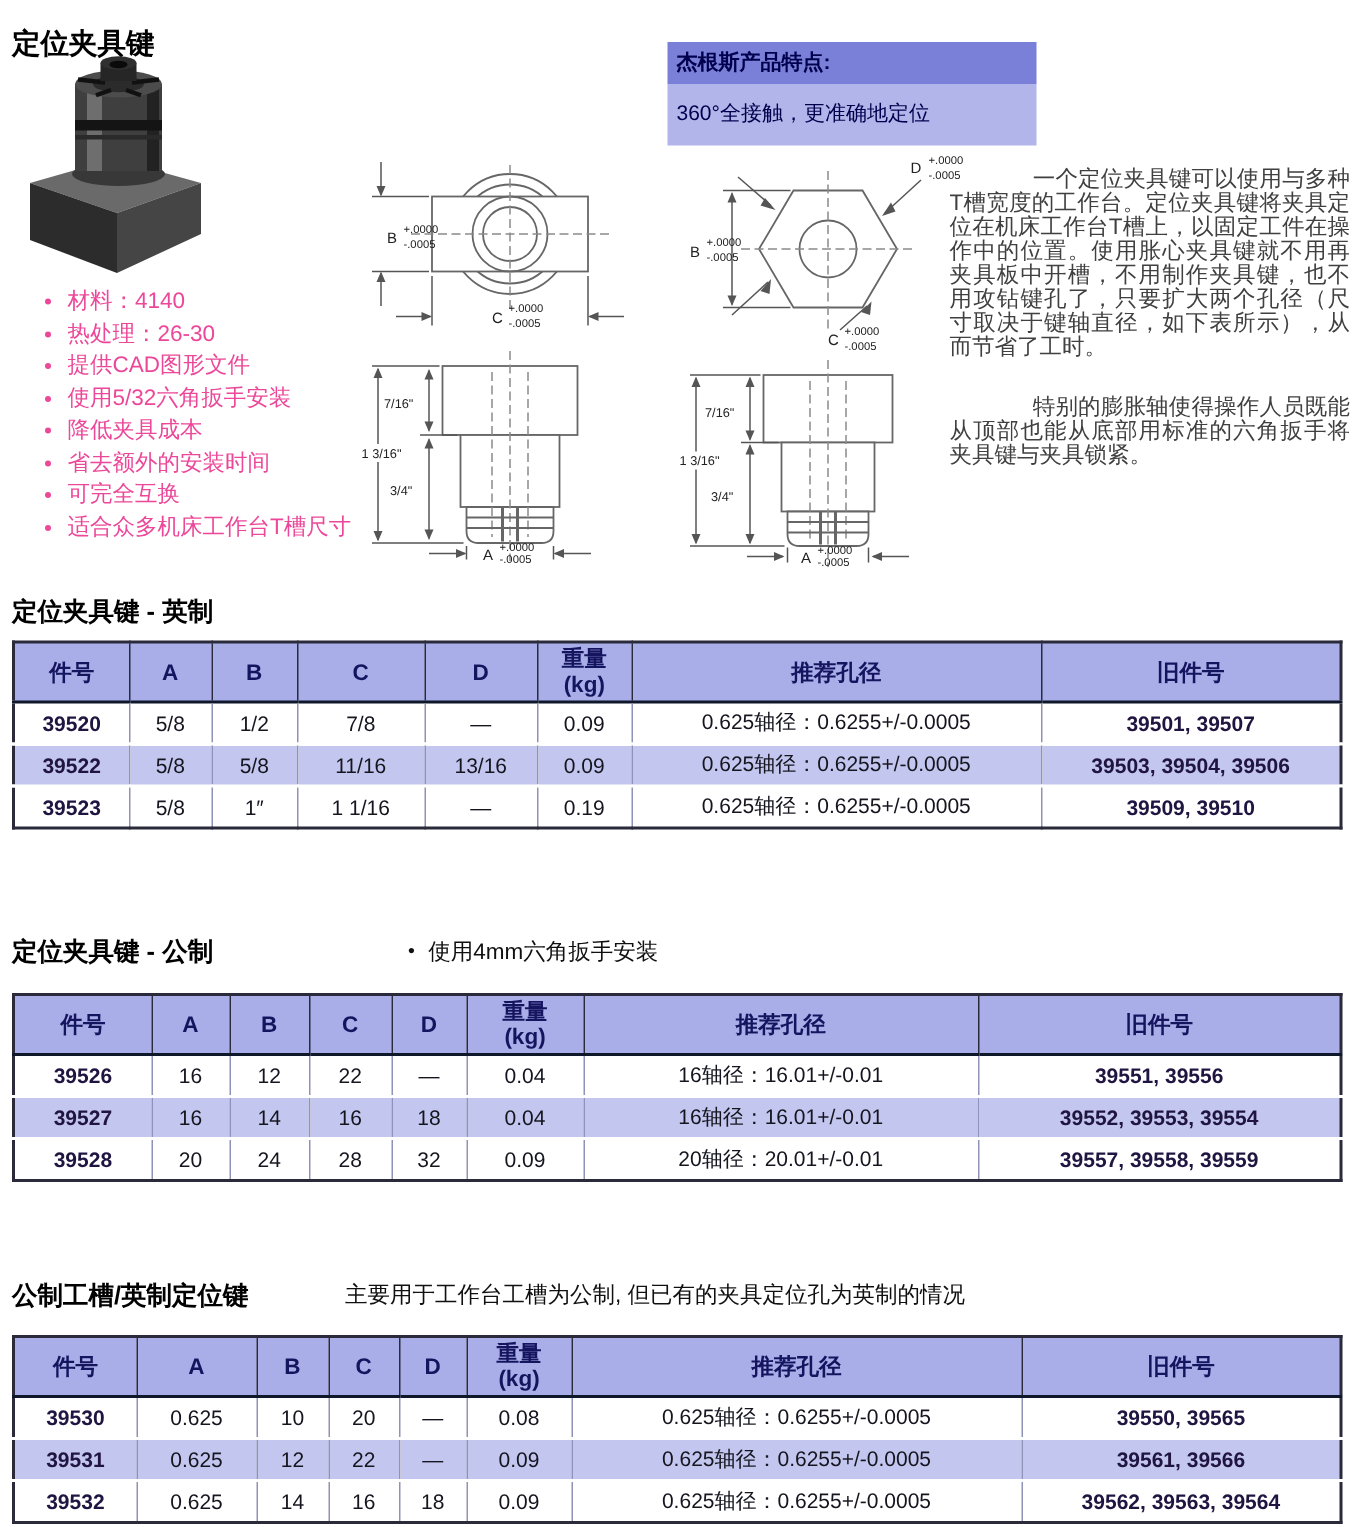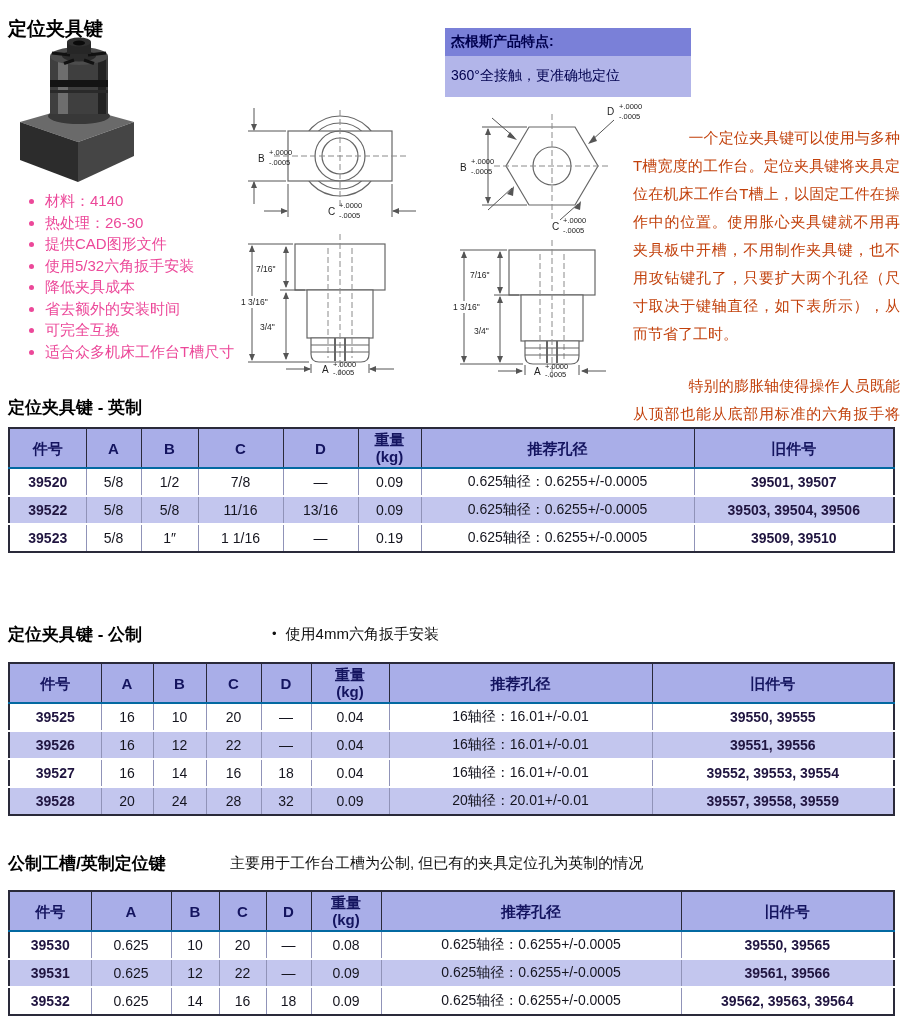--- a/index.html
+++ b/index.html
@@ -16,28 +16,28 @@
   #feature-list{position:absolute;left:28px;top:190px;width:224px;}
   #feature-list ul{margin:0;padding-left:17px;list-style:disc;}
   #feature-list li{font-size:15px;line-height:21.5px;color:#ec4899;}
 
   
   #feature-box{position:absolute;left:445px;top:28px;width:246px;color:#00004e;font-size:14px;}
   #feature-box .fb-head{background:#7a80d8;font-weight:bold;padding:5px 6px;}
   #feature-box .fb-body{background:#b2b5e9;padding:11px 6px 12px 6px;}
 
   
-  #description{position:absolute;left:633px;top:124px;width:267px;font-size:15px;
-               line-height:28px;text-align:justify;color:#c2410c;}
+  #description{position:absolute;left:633px;top:112px;width:267px;font-size:15px;
+               line-height:16px;text-align:justify;color:#404040;}
   #description p{margin:0 0 24px 0;text-indent:3.7em;}
 
   
   table.spec{border-collapse:collapse;table-layout:fixed;width:885px;border:2px solid #2a2a3a;position:absolute;left:8px;}
   table.spec th{background:#a9aee8;color:#14145f;font-weight:bold;font-size:15px;line-height:17px;
-       border-left:1px solid #2a2a3a;border-bottom:2px solid #0369a1;height:36px;
+       border-left:1px solid #2a2a3a;border-bottom:2px solid #0f172a;height:36px;
        vertical-align:middle;text-align:center;padding:1px 2px;}
   table.spec th:first-child{border-left:none;}
   table.spec td{font-size:14px;color:#15151f;text-align:center;height:24px;
        border-left:1px solid #9093b8;border-top:2px solid #fff;padding:1px 3px;
        overflow:hidden;white-space:nowrap;}
   table.spec td:first-child{border-left:none;font-weight:bold;color:#201540;}
   table.spec td:last-child{font-weight:bold;color:#201540;}
   table.spec tbody tr:nth-child(even) td{background:#c3c6ee;}
   table.spec tbody tr:nth-child(odd) td{background:#fff;}
   #table1{top:427px;} #table2{top:662px;} #table3{top:890px;}
@@ -325,30 +325,20 @@
         <th>B</th>
         <th>C</th>
         <th>D</th>
         <th><span>重量</span><br><span>(kg)</span></th>
         <th>推荐孔径</th>
         <th>旧件号</th>
       </tr>
     </thead>
     <tbody>
         <tr>
-          <td>39525</td>
-          <td>16</td>
-          <td>10</td>
-          <td>20</td>
-          <td>—</td>
-          <td>0.04</td>
-          <td>16轴径：16.01+/-0.01</td>
-          <td>39550, 39555</td>
-        </tr>
-        <tr>
           <td>39526</td>
           <td>16</td>
           <td>12</td>
           <td>22</td>
           <td>—</td>
           <td>0.04</td>
           <td>16轴径：16.01+/-0.01</td>
           <td>39551, 39556</td>
         </tr>
         <tr>

